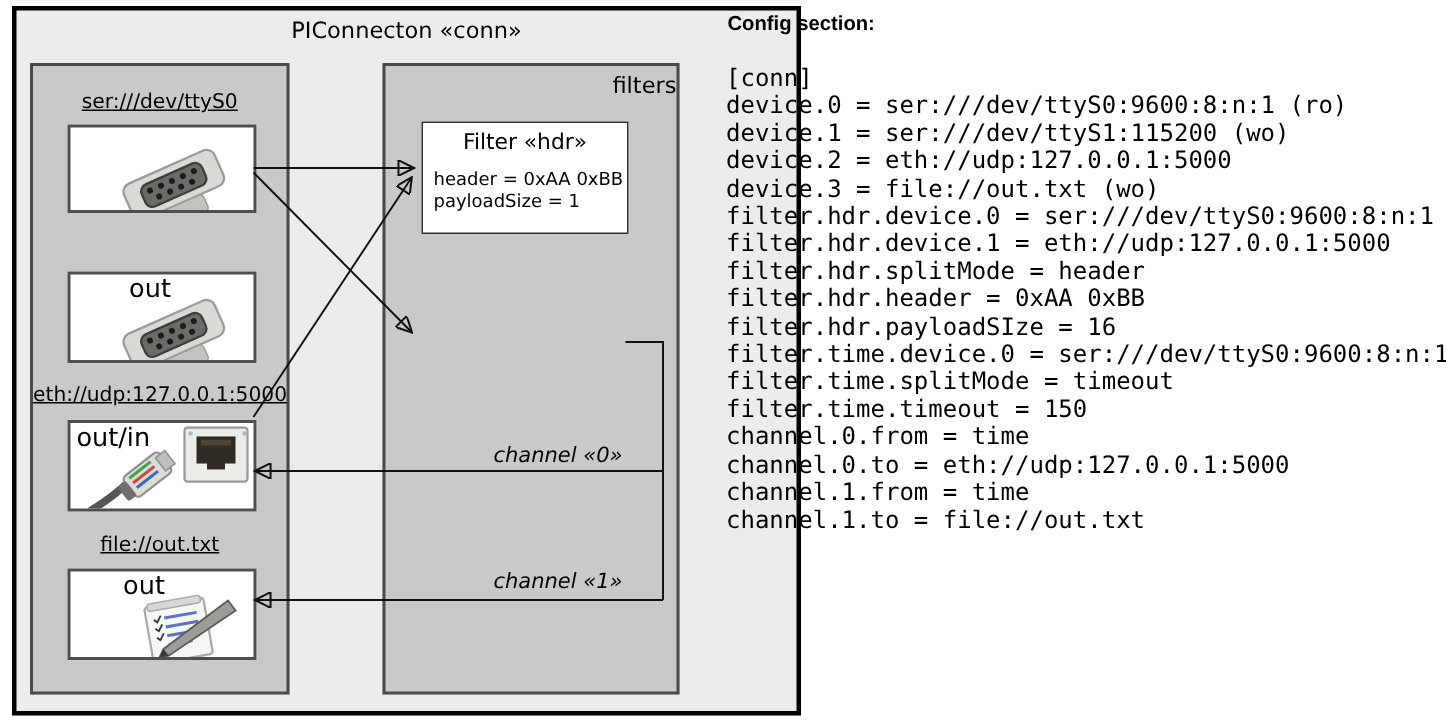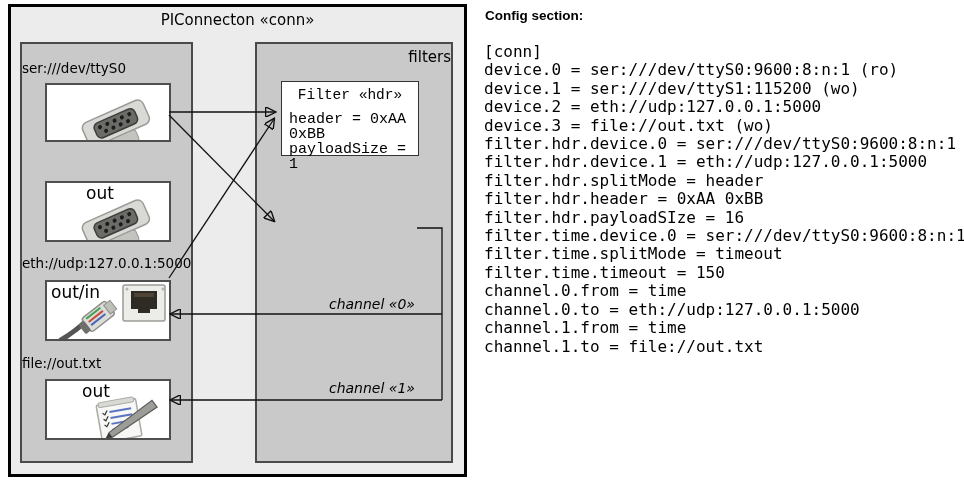--- a/index.html
+++ b/index.html
@@ -8,39 +8,39 @@
     --box-fill:#ffffff;
     --border-dark:#4a4a4a;
     --line-black:#000000;
   }
   *{margin:0;padding:0;box-sizing:border-box;}
   html,body{background:#ffffff;}
   body{font-family:"DejaVu Sans","Liberation Sans",sans-serif;color:#000;}
   .canvas{position:relative;width:964px;height:484px;background:#fff;overflow:hidden;}
 
   
-  .outer{position:absolute;left:8px;top:4px;width:459px;height:473px;
+  .outer{position:absolute;left:8px;top:4px;width:526px;height:473px;
          border:3px solid var(--line-black);background:var(--outer-fill);}
   .diagram-title{position:absolute;left:0;top:4px;width:100%;text-align:center;
                  font-size:15px;}
 
   .group{position:absolute;background:var(--group-fill);border:2px solid var(--border-dark);}
   .devices-group{left:9px;top:35px;width:173px;height:421px;}
   .filters-group{left:244px;top:35px;width:198px;height:421px;}
   .group-title{position:absolute;left:0;top:4px;width:100%;text-align:right;font-size:15px;padding-left:21px;}
 
-  .dev-label{position:absolute;left:0;width:100%;text-align:left;font-size:13.5px;white-space:nowrap;}
+  .dev-label{position:absolute;left:0;width:100%;text-align:center;font-size:13.5px;white-space:nowrap;text-decoration:underline;}
   .devbox{position:absolute;left:23px;width:126px;background:var(--box-fill);
           border:2px solid #4f4f4f;overflow:hidden;}
   .dir{position:absolute;top:1px;left:0;width:100%;text-align:center;font-size:17px;line-height:19px;}
 
   .filterbox{position:absolute;left:24px;width:138px;background:var(--box-fill);
-             border:1.5px solid #333;font-family:Liberation Mono, monospace;}
+             border:1.5px solid #333;}
   .filter-title{width:100%;text-align:center;font-size:14.5px;margin-top:5px;}
-  .filter-attrs{margin:9px 0 0 7px;font-size:15px;line-height:15px;}
+  .filter-attrs{margin:9px 0 0 7px;font-size:12px;line-height:15px;}
 
   .channel-label{position:absolute;right:36px;font-size:14px;white-space:nowrap;font-style:italic;}
 
   .wires{position:absolute;left:0;top:0;width:453px;height:467px;pointer-events:none;}
   .wires line, .wires path{stroke:#111;stroke-width:1.3;fill:none;}
 
   .icon-svg{position:absolute;}
 
   
   .config{position:absolute;left:484px;top:0;width:480px;height:484px;}

